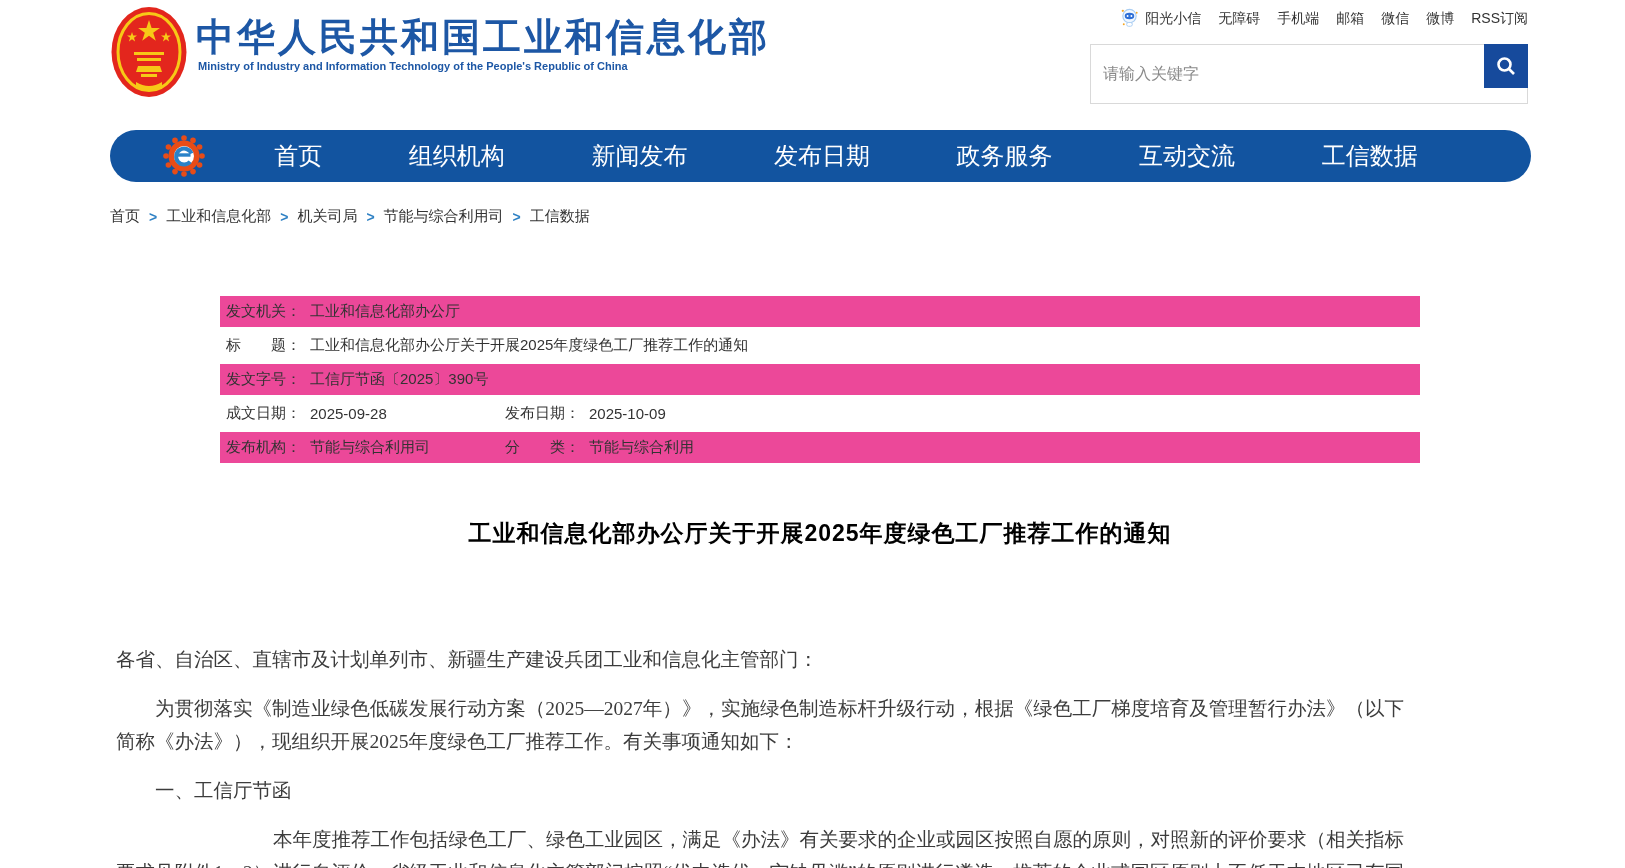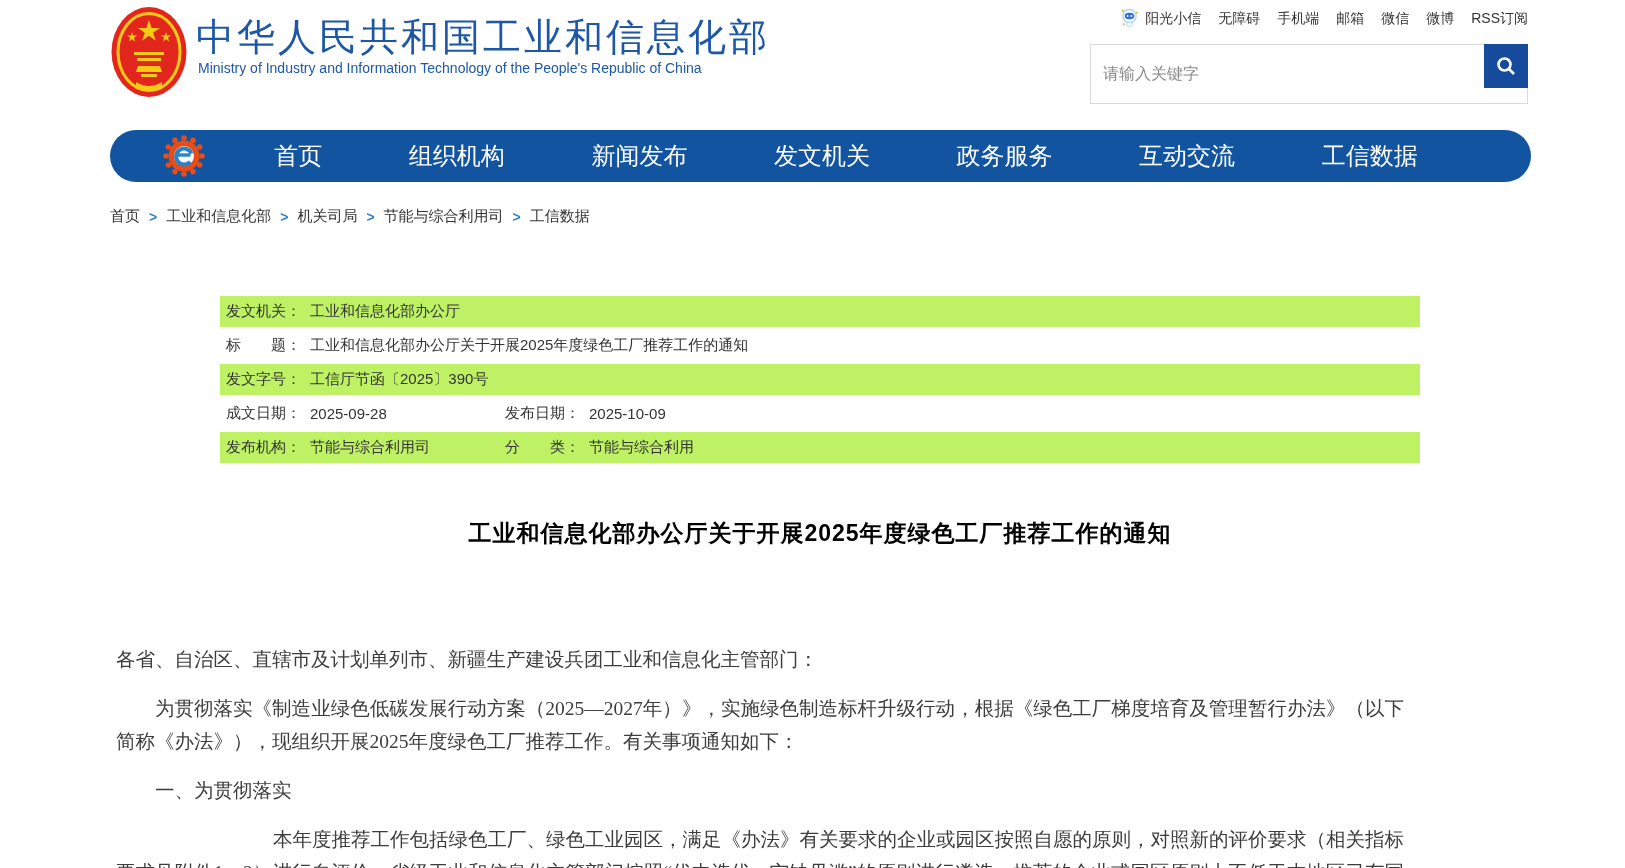--- a/index.html
+++ b/index.html
@@ -6,25 +6,25 @@
   html,body{margin:0;padding:0;}
   body{
     width:1625px;height:868px;overflow:hidden;position:relative;
     background:#ffffff;font-family:"Liberation Sans","DejaVu Sans",sans-serif;
     color:#333;
   }
   
   .masthead{position:absolute;top:0;left:0;width:1625px;height:110px;background:#fff;}
   .emblem{position:absolute;left:110px;top:6px;width:78px;height:92px;}
   .site-title{
-    position:absolute;left:196px;top:12px;font-size:38px;font-weight:normal;
+    position:absolute;left:196px;top:12px;font-size:38px;font-weight:bold;
     color:#1d57a5;letter-spacing:3px;white-space:nowrap;
   }
   .site-subtitle{
-    position:absolute;left:198px;top:60px;font-size:14px;font-weight:normal;
+    position:absolute;left:198px;top:60px;font-size:11px;font-weight:bold;
     color:#1d57a5;white-space:nowrap;
   }
   .quick-links{
     position:absolute;top:7px;right:97px;display:flex;align-items:flex-end;gap:17px;
     font-size:14px;color:#333;
   }
   .quick-links a{color:#333;text-decoration:none;white-space:nowrap;cursor:pointer;}
   .robot-icon{width:21px;height:21px;display:inline-block;margin-right:-12px;cursor:pointer;}
   .search-box{
     position:absolute;top:44px;left:1090px;width:438px;height:60px;
@@ -55,21 +55,21 @@
     font-size:15px;color:#333;
   }
   .breadcrumb a{color:#333;text-decoration:none;cursor:pointer;}
   .crumb-sep{color:#2e81c4;font-size:14px;font-weight:bold;}
   
   .meta-table{position:absolute;top:296px;left:220px;width:1200px;}
   .meta-row{
     height:31px;margin-bottom:3px;display:flex;align-items:center;
     font-size:15px;color:#333;position:relative;padding-left:6px;box-sizing:border-box;
   }
-  .meta-row.gray{background:#bef264;}
+  .meta-row.gray{background:#ec4899;}
   .meta-label{white-space:pre;margin-right:9px;}
   .meta-value{white-space:pre;}
   .meta-pair2{position:absolute;left:285px;display:flex;align-items:center;}
   
   .article-title{
     position:absolute;top:503px;left:220px;width:1200px;text-align:center;
     font-size:23px;font-weight:bold;color:#000;letter-spacing:1px;
   }
   .article-body{
     position:absolute;top:627px;left:100px;width:1320px;
@@ -151,21 +151,21 @@
     </g>
     <circle cx="22" cy="22" r="15.5" fill="#e84c17"></circle>
     <circle cx="22" cy="22" r="10" fill="#fff"></circle>
     <path d="M29.5 19.5 a8 8 0 1 0 -1.3 8.3" stroke="#2a82c8" stroke-width="4" fill="none"></path>
     <path d="M15.5 21 h13" stroke="#2a82c8" stroke-width="3.4"></path>
   </svg>
   <div class="nav-items">
     <a class="nav-item" href="#">首页</a>
     <a class="nav-item" href="#">组织机构</a>
     <a class="nav-item" href="#">新闻发布</a>
-    <a class="nav-item" href="#">发文机关</a>
+    <a class="nav-item" href="#">发布日期</a>
     <a class="nav-item" href="#">政务服务</a>
     <a class="nav-item" href="#">互动交流</a>
     <a class="nav-item" href="#">工信数据</a>
   </div>
 </div>
 
 <div class="breadcrumb">
   <a href="#">首页</a>
   <span class="crumb-sep">&gt;</span>
   <a href="#">工业和信息化部</a>
@@ -206,15 +206,15 @@
       <span class="meta-value">节能与综合利用</span>
     </span>
   </div>
 </div>
 
 <h1 class="article-title">工业和信息化部办公厅关于开展2025年度绿色工厂推荐工作的通知</h1>
 
 <div class="article-body">
   <p class="p-std">各省、自治区、直辖市及计划单列市、新疆生产建设兵团工业和信息化主管部门：</p>
   <p class="p-ind">为贯彻落实《制造业绿色低碳发展行动方案（2025—2027年）》，实施绿色制造标杆升级行动，根据《绿色工厂梯度培育及管理暂行办法》（以下简称《办法》），现组织开展2025年度绿色工厂推荐工作。有关事项通知如下：</p>
-  <p class="p-ind">一、为贯彻落实</p>
+  <p class="p-ind">一、工信厅节函</p>
   <p class="p-wide">本年度推荐工作包括绿色工厂、绿色工业园区，满足《办法》有关要求的企业或园区按照自愿的原则，对照新的评价要求（相关指标要求见附件1、2）进行自评价。省级工业和信息化主管部门按照“优中选优、宁缺毋滥”的原则进行遴选，推荐的企业或园区原则上不低于本地区已有国家绿色工厂、绿色工业园区的平均水平。</p>
 </div>
 
 </body></html>

